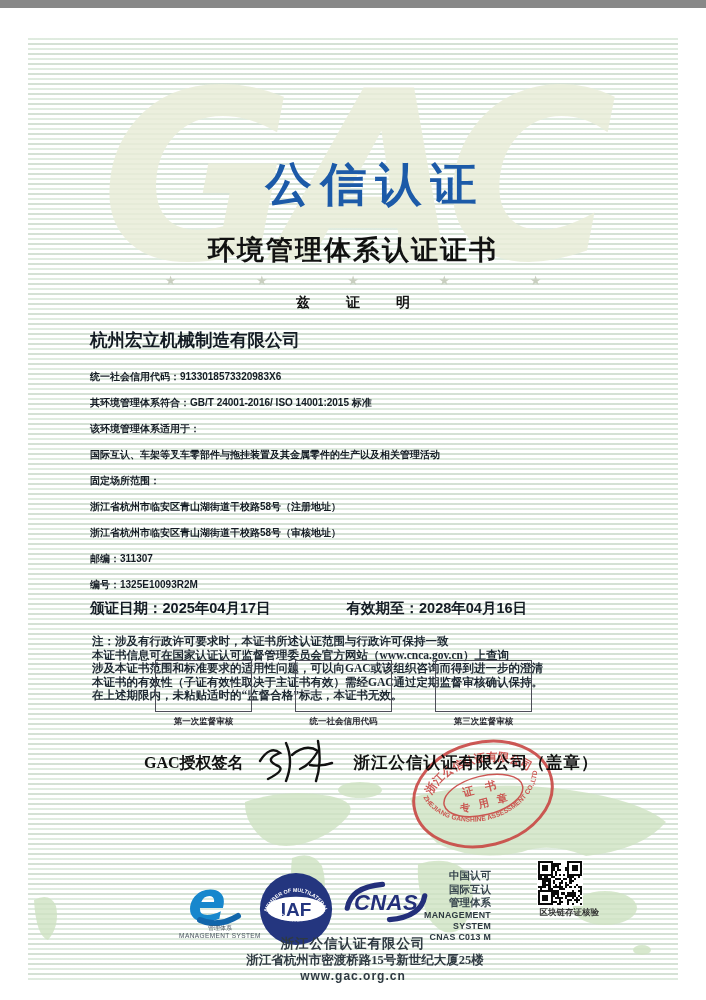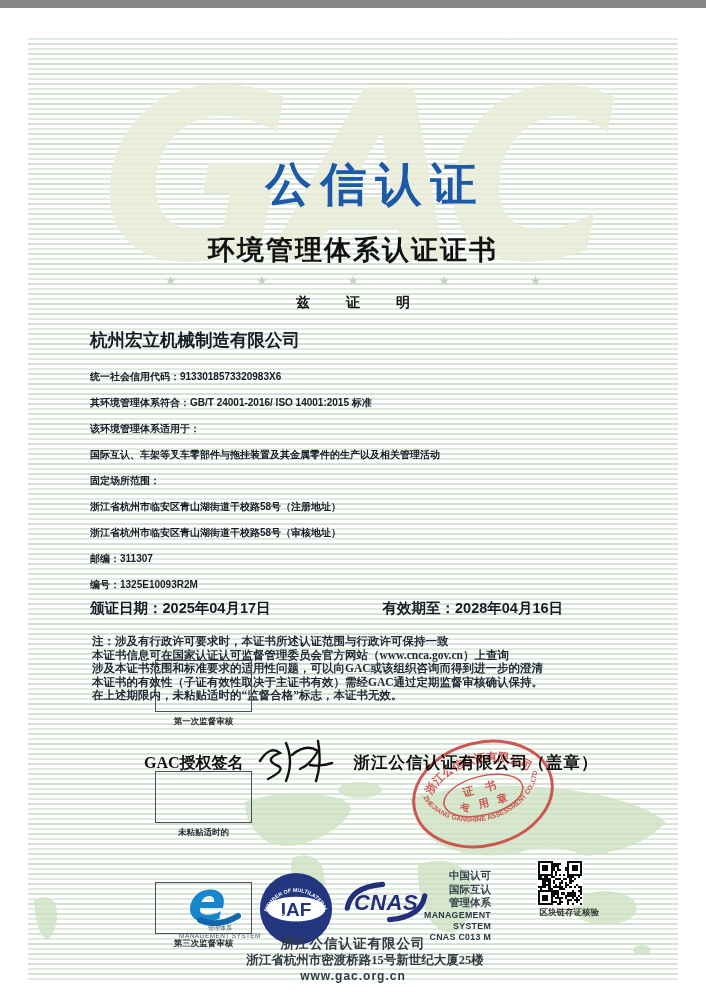--- a/index.html
+++ b/index.html
@@ -18,24 +18,24 @@
     color:#1c5aa8;letter-spacing:9px;text-indent:9px;padding-left:36px;}
   .subtitle{margin-top:16px;text-align:center;font-size:27px;font-weight:bold;
     color:#111;letter-spacing:2px;}
   .stars{margin-top:6px;text-align:center;font-size:13px;color:#c9cfc0;
     letter-spacing:38px;text-indent:38px;line-height:14px;}
   .certify{margin-top:6px;text-align:center;font-size:14px;font-weight:bold;
     color:#111;letter-spacing:16px;text-indent:16px;}
   .body-block{margin:16px 88px 0 90px;color:#141c24;}
   .company{font-size:17.5px;font-weight:bold;margin-bottom:12px;}
   .info-line{font-size:10px;font-weight:bold;line-height:26px;white-space:nowrap;}
-  .dates{display:flex;gap:112px;margin:1px 0 0 90px;font-size:14.5px;font-weight:bold;color:#141c24;}
+  .dates{display:flex;gap:76px;margin:1px 0 0 90px;font-size:14.5px;font-weight:bold;color:#141c24;}
   .notes{margin:17px 70px 0 92px;font-family:"Liberation Serif",serif;
     font-size:11.5px;font-weight:bold;line-height:13.6px;color:#1d2832;}
-  .boxes-row{position:absolute;left:155px;top:652px;display:flex;gap:43px;flex-direction:column;}
+  .boxes-row{position:absolute;left:155px;top:652px;display:flex;gap:43px;}
   .sup-box{width:95px;height:50px;border:1px solid #4d4d58;}
   .sup-label{margin-top:4px;text-align:center;font-family:"Liberation Serif",serif;
     font-size:8.5px;font-weight:bold;color:#2c2c34;}
   .sig-row{position:absolute;left:144px;top:727px;display:flex;align-items:center;}
   .sig-label{font-family:"Liberation Serif",serif;font-size:16px;font-weight:bold;color:#111;}
   .sig-svg{margin:0 10px 6px 8px;}
   .seal-co{font-family:"Liberation Serif",serif;font-size:16.5px;font-weight:bold;color:#111;letter-spacing:1px;}
   .seal{position:absolute;left:408px;top:730px;z-index:3;transform:rotate(-14deg);
     opacity:.88;mix-blend-mode:multiply;}
   .logos{position:absolute;left:0;top:0;}
@@ -113,21 +113,21 @@
       <div>在上述期限内，未粘贴适时的“监督合格”标志，本证书无效。</div>
     </div>
 
     <div class="boxes-row">
       <div>
         <div class="sup-box"></div>
         <div class="sup-label">第一次监督审核</div>
       </div>
       <div>
         <div class="sup-box"></div>
-        <div class="sup-label">未粘贴适时的</div>
+        <div class="sup-label">统一社会信用代码</div>
       </div>
       <div>
         <div class="sup-box"></div>
         <div class="sup-label">第三次监督审核</div>
       </div>
     </div>
 
     <div class="sig-row">
       <span class="sig-label">GAC授权签名</span>
       <svg class="sig-svg" width="92" height="50" viewBox="0 0 92 50">

